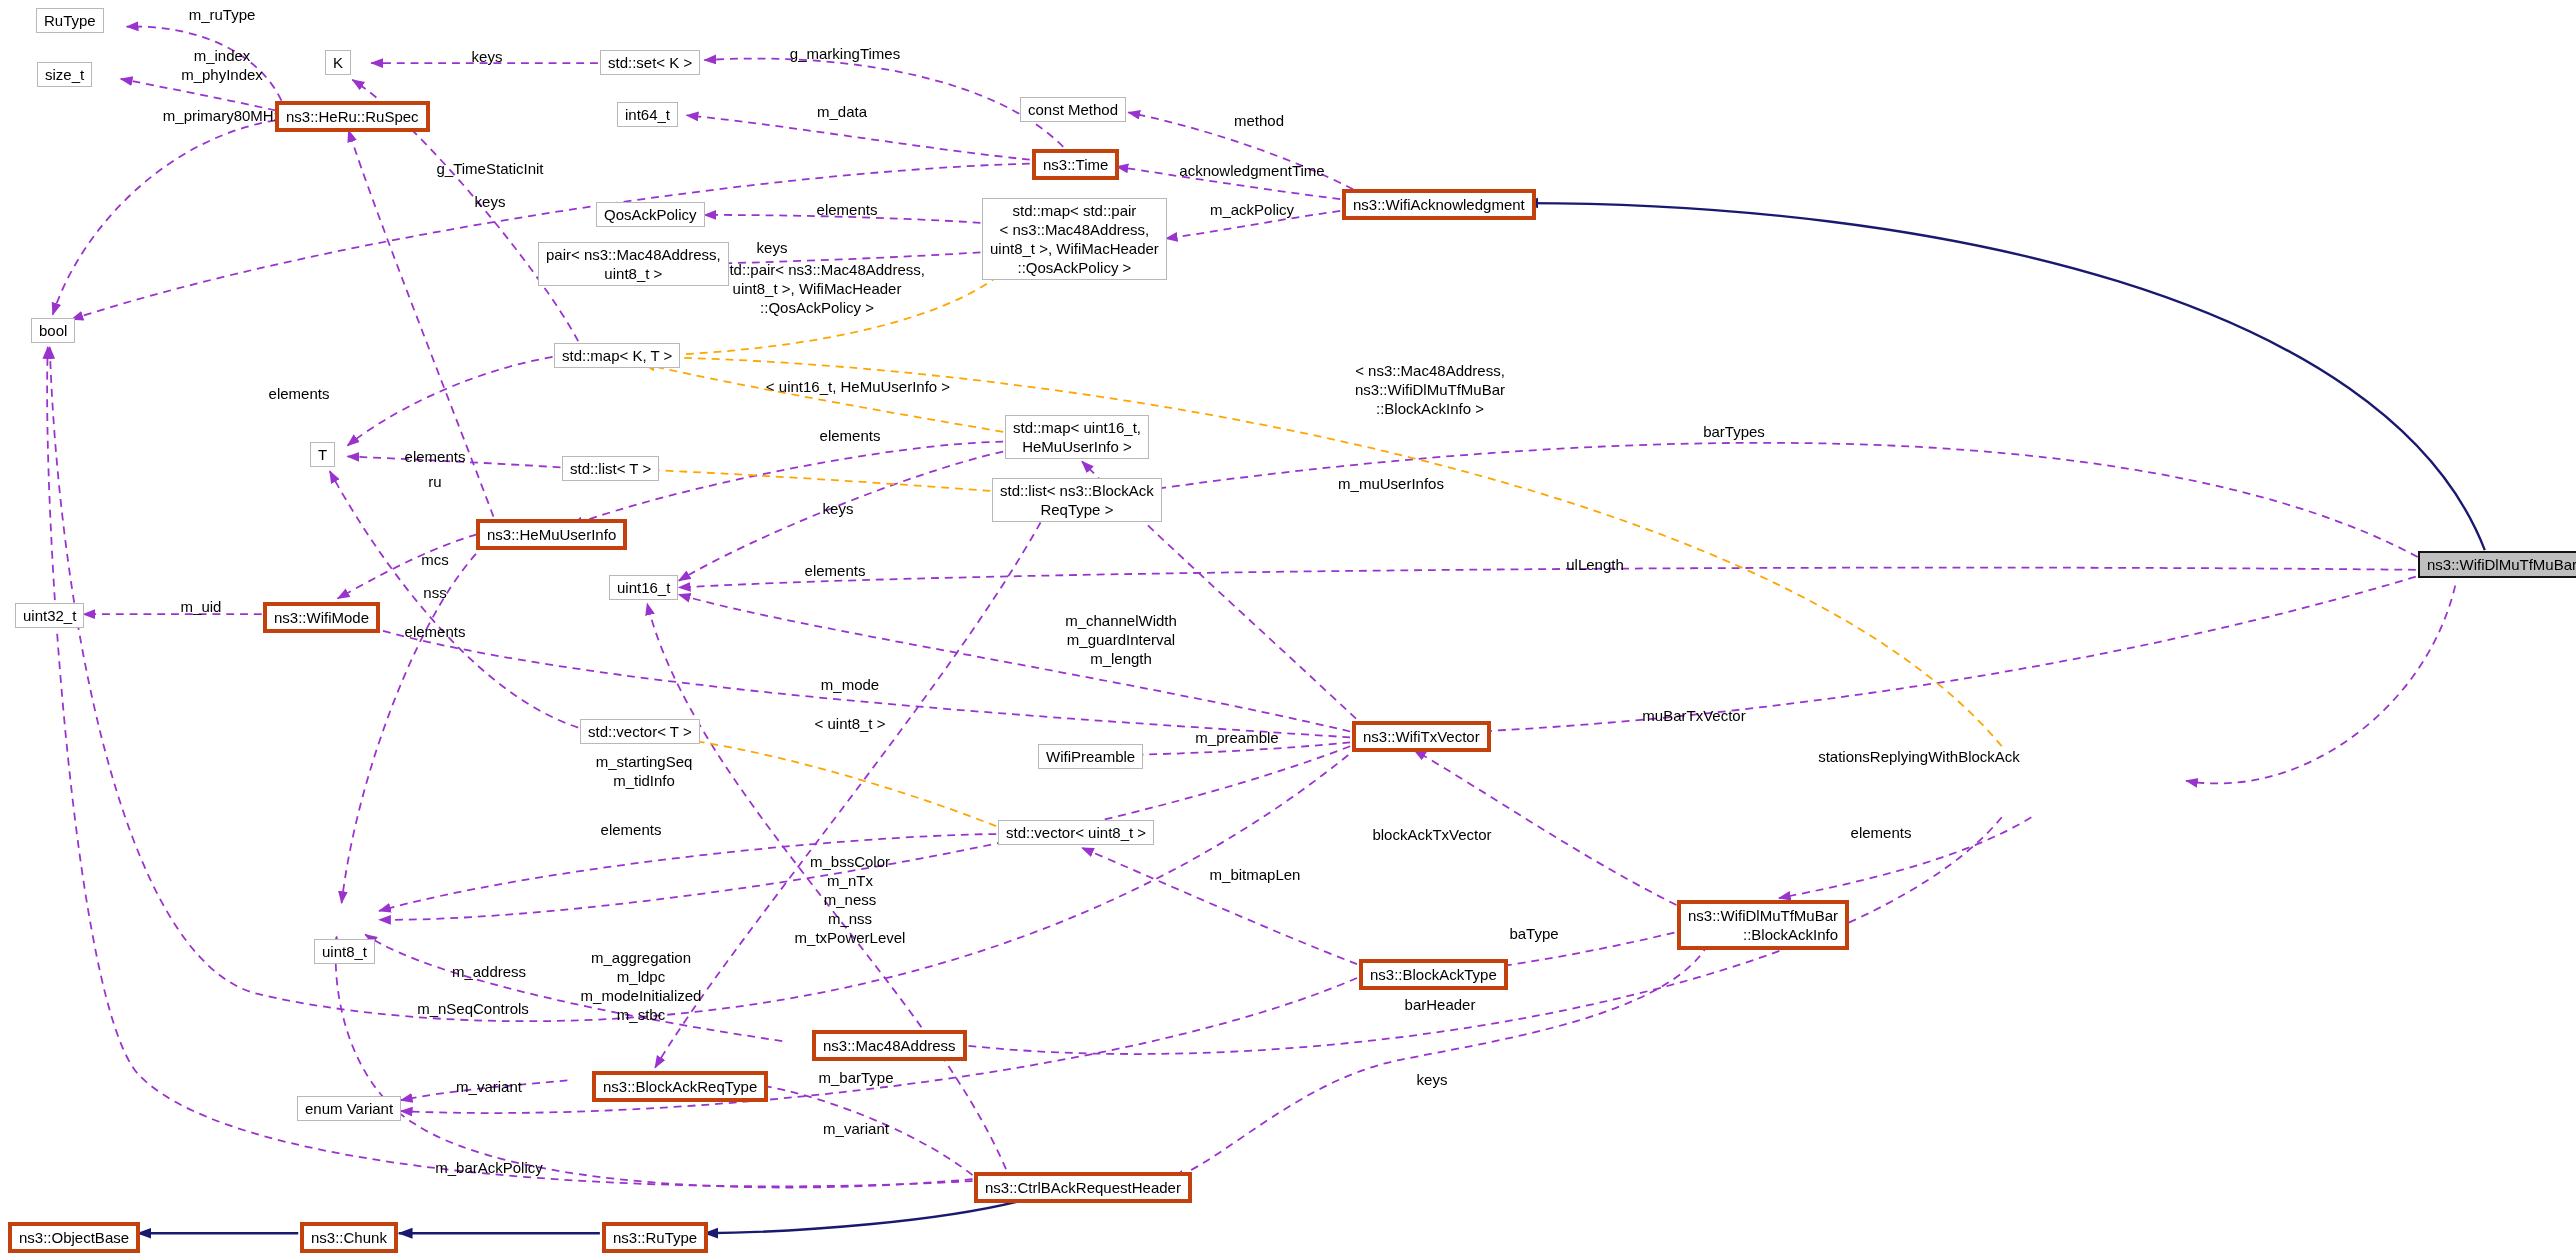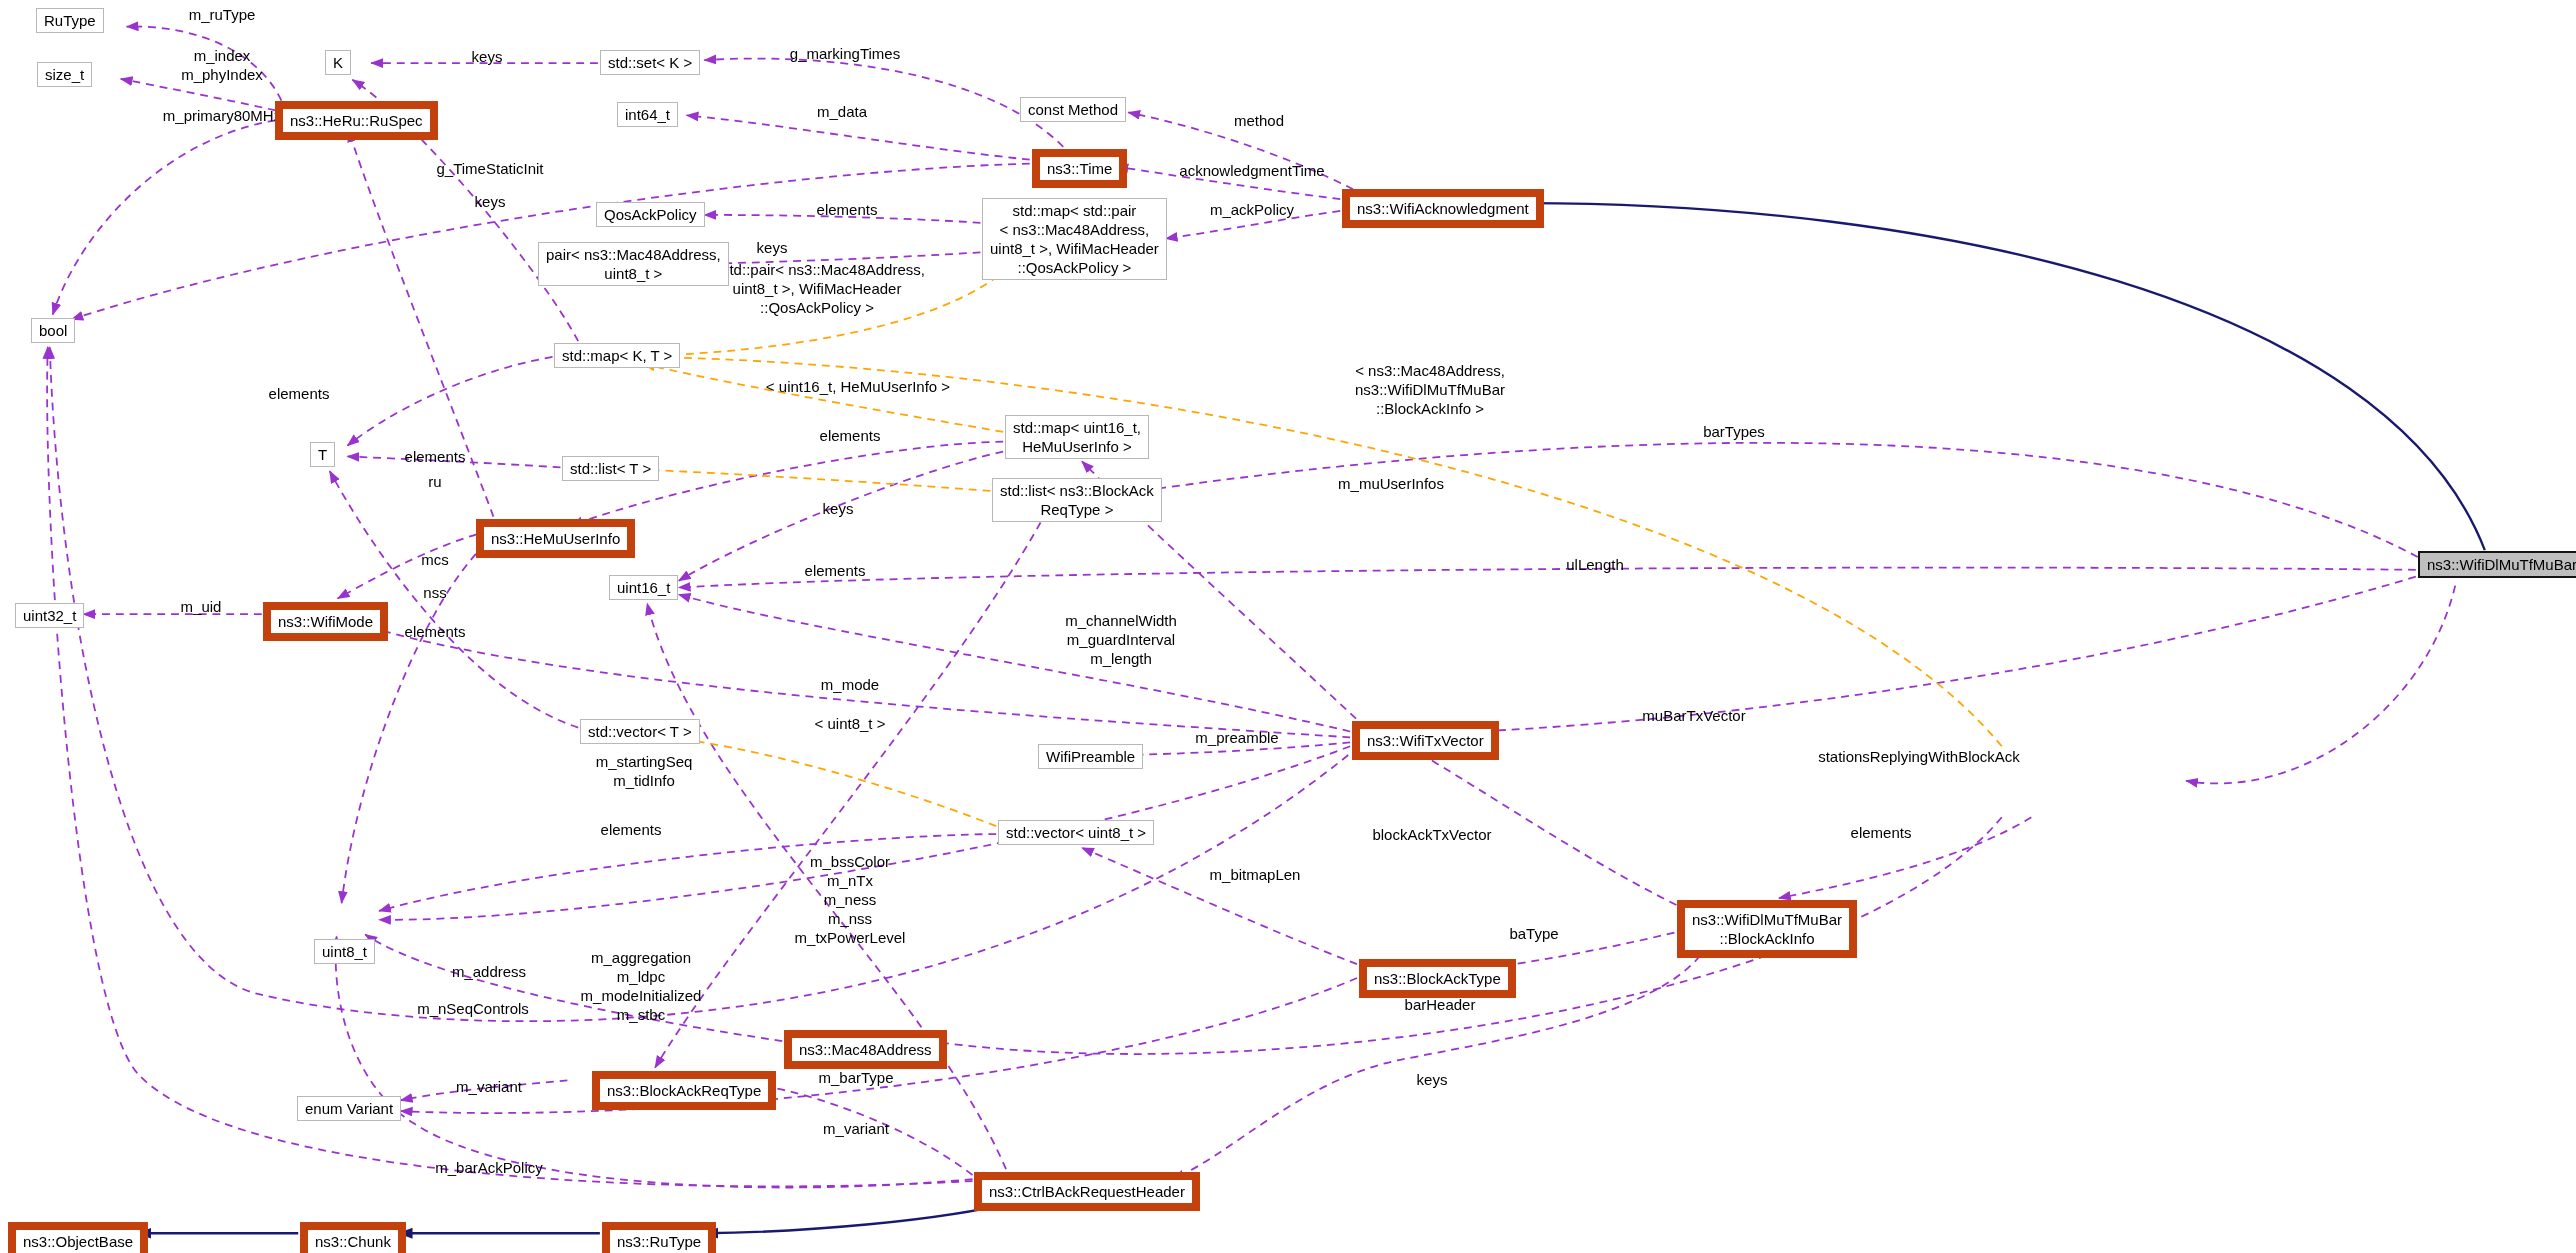--- a/index.html
+++ b/index.html
@@ -1,21 +1,21 @@
 <!DOCTYPE html>
 <html><head>
 <meta charset="utf-8">
 <style>
   html,body{margin:0;padding:0;background:#ffffff;}
   #canvas{position:relative;width:2576px;height:1253px;background:#ffffff;overflow:hidden;
           font-family:"Liberation Sans",sans-serif;}
   #edges{position:absolute;left:0;top:0;width:2576px;height:1253px;}
   .node{position:absolute;background:#ffffff;border:1px solid #b8b8b8;color:#000;
         font-size:15px;line-height:19px;padding:2px 7px;white-space:pre-line;text-align:center;z-index:3;}
-  .node.bold{border:8px solid #c2410c;}
+  .node.bold{border:4px solid #c2410c;text-align:right;}
   .node.main{background:#bfbfbf;border:2px solid #141414;}
   .elabel{position:absolute;transform:translate(-50%,-50%);color:#000;font-size:15px;line-height:19px;
           white-space:pre-line;text-align:center;z-index:2;background:transparent;}
 </style>
 </head>
 <body>
 
 <div id="canvas">
 
   <svg id="edges" width="2576" height="1253" viewBox="0 0 2612 1271">
@@ -126,21 +126,21 @@
   <div class="node" style="left:15px;top:603px">uint32_t</div>
   <div class="node bold" style="left:263px;top:602px">ns3::WifiMode</div>
   <div class="node" style="left:580px;top:719px">std::vector&lt; T &gt;</div>
   <div class="node" style="left:1038px;top:744px">WifiPreamble</div>
   <div class="node bold" style="left:1352px;top:721px">ns3::WifiTxVector</div>
   <div class="node" style="left:998px;top:820px">std::vector&lt; uint8_t &gt;</div>
   <div class="node" style="left:314px;top:939px">uint8_t</div>
   <div class="node bold" style="left:1677px;top:900px">ns3::WifiDlMuTfMuBar
 ::BlockAckInfo</div>
   <div class="node bold" style="left:1359px;top:959px">ns3::BlockAckType</div>
-  <div class="node bold" style="left:784px;top:1030px">ns3::Mac48Address</div>
+  <div class="node bold" style="left:812px;top:1030px">ns3::Mac48Address</div>
   <div class="node" style="left:297px;top:1096px">enum Variant</div>
   <div class="node bold" style="left:592px;top:1071px">ns3::BlockAckReqType</div>
   <div class="node bold" style="left:974px;top:1172px">ns3::CtrlBAckRequestHeader</div>
   <div class="node bold" style="left:8px;top:1222px">ns3::ObjectBase</div>
   <div class="node bold" style="left:300px;top:1222px">ns3::Chunk</div>
   <div class="node bold" style="left:602px;top:1222px">ns3::RuType</div>
   <div class="node main" style="left:2418px;top:551px">ns3::WifiDlMuTfMuBar</div>
 
   <div class="elabel" style="left:222px;top:14px">m_ruType</div>
   <div class="elabel" style="left:222px;top:65px">m_index

